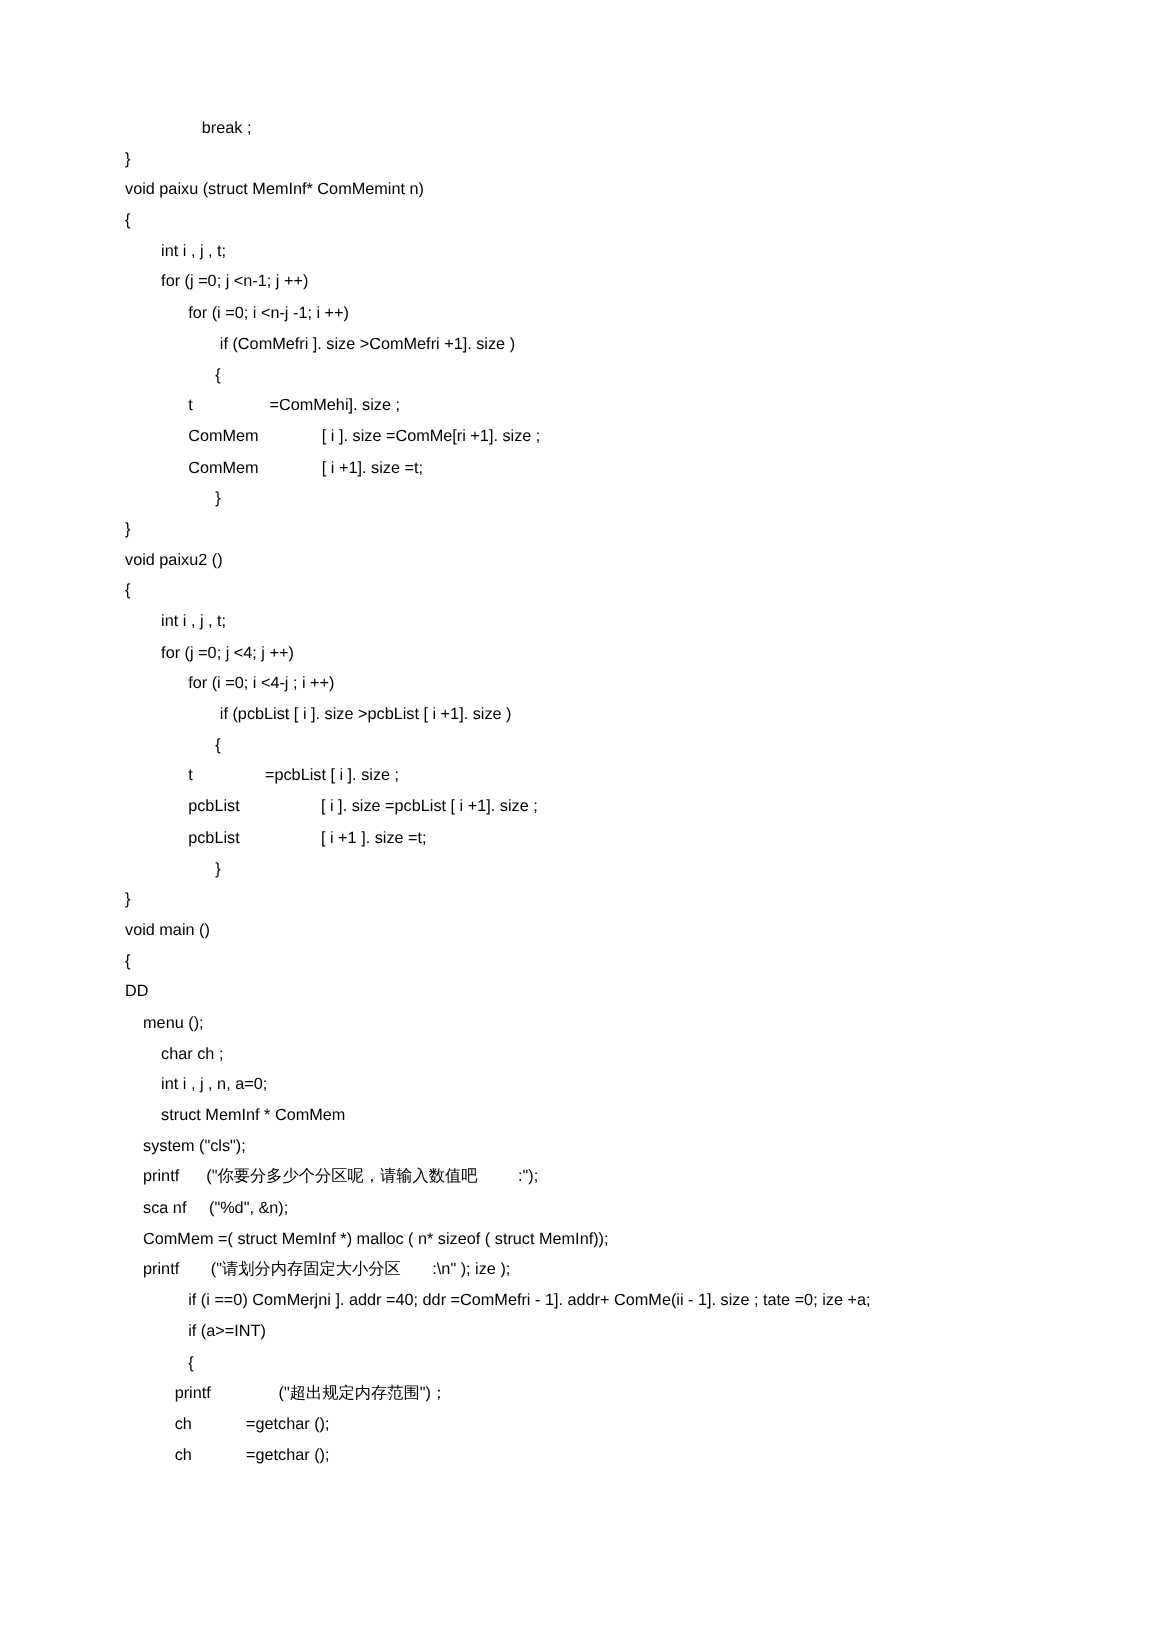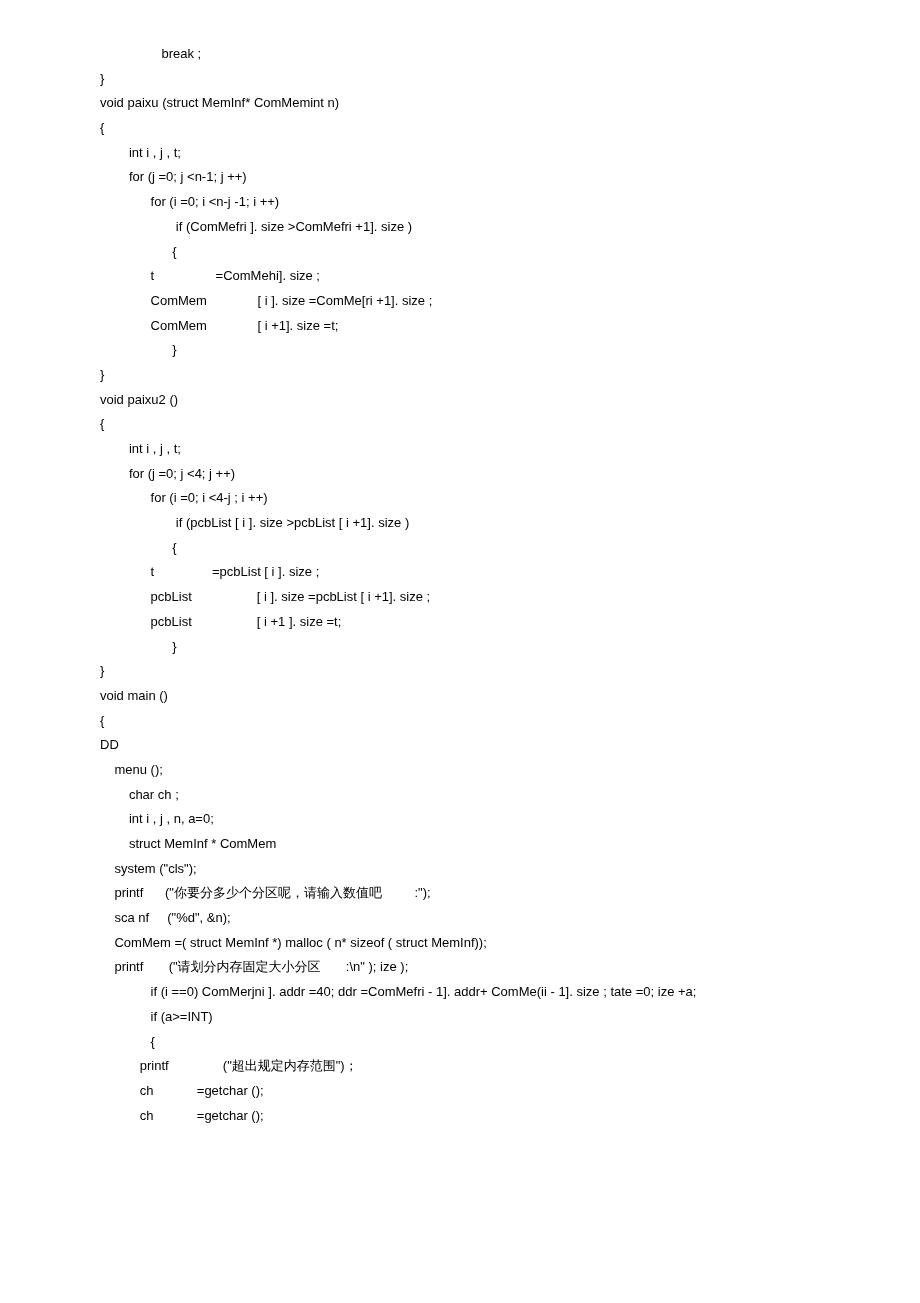--- a/index.html
+++ b/index.html
@@ -6,21 +6,21 @@
     margin: 0;
     padding: 0;
     background: #fff;
     font-family: Arial, "Microsoft YaHei", sans-serif;
     font-size: 13px;
     color: #000;
     line-height: 1.9;
     width: 920px;
   }
   .page {
-    padding: 42px 80px 60px 100px;
+    padding: 90px 80px 60px 100px;
     white-space: pre;
   }
 </style>
 </head>
 <body>
 
 <div class="page"><div id="code-block">                 break ;
 }
 void paixu (struct MemInf* ComMemint n)
 {

